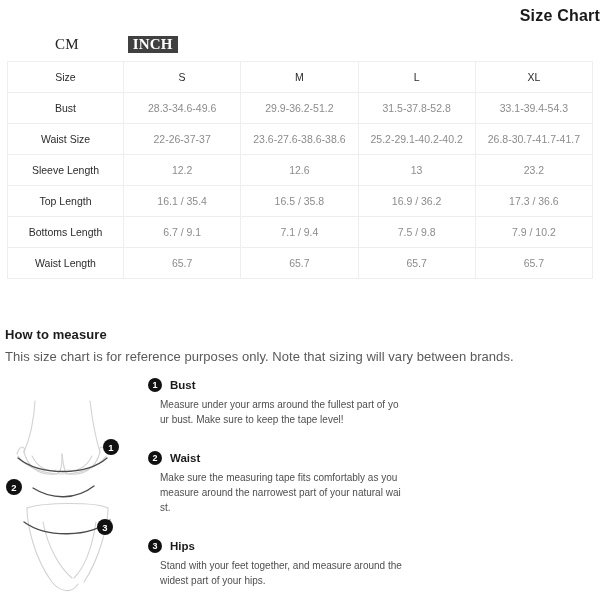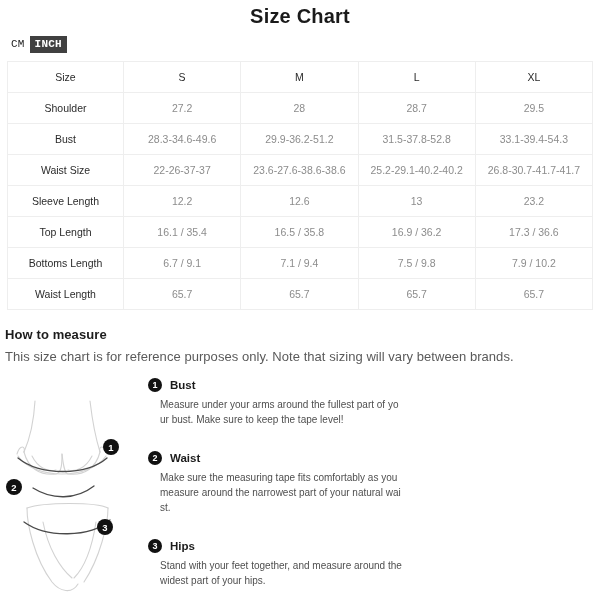--- a/index.html
+++ b/index.html
@@ -7,49 +7,50 @@
     margin: 0; padding: 0;
     width: 600px; height: 600px;
     background: #ffffff;
     font-family: "Liberation Sans", sans-serif;
     -webkit-font-smoothing: antialiased;
   }
   .page { position: relative; width: 600px; height: 600px; overflow: hidden; }
 
   
   .title {
-    text-align: center;
-    font-size: 20px;
+    text-align: right;
+    font-size: 16px;
     font-weight: bold;
     color: #1a1a1a;
     letter-spacing: 0.2px;
     padding-top: 6px;
     line-height: 20px;
   }
 
   
   .unit-toggle {
     position: absolute;
     left: 6px;
     top: 36px;
     display: flex;
     align-items: stretch;
     height: 17px;
   }
   .unit-btn {
-    font-size: 11px;
+    font-size: 15px;
     line-height: 17px;
     padding: 0 5px;
     color: #222;
     background: #fff;
     border: none;
-    font-family: Liberation Mono, monospace;
+    font-family: Liberation Serif, serif;
     letter-spacing: 0.2px;
     cursor: pointer;
     white-space: nowrap;
+    margin-left: 44px;
   }
   .unit-btn.active {
     background: #404040;
     color: #ffffff;
     font-weight: bold;
   }
 
   
   .table-wrap {
     position: absolute;
@@ -167,27 +168,20 @@
       <tbody>
         <tr>
           <td>Size</td>
           <td>S</td>
           <td>M</td>
           <td>L</td>
           <td>XL</td>
         </tr>
 
         <tr>
-          <td>Shoulder</td>
-          <td>27.2</td>
-          <td>28</td>
-          <td>28.7</td>
-          <td>29.5</td>
-        </tr>
-        <tr>
           <td>Bust</td>
           <td>28.3-34.6-49.6</td>
           <td>29.9-36.2-51.2</td>
           <td>31.5-37.8-52.8</td>
           <td>33.1-39.4-54.3</td>
         </tr>
         <tr>
           <td>Waist Size</td>
           <td>22-26-37-37</td>
           <td>23.6-27.6-38.6-38.6</td>

